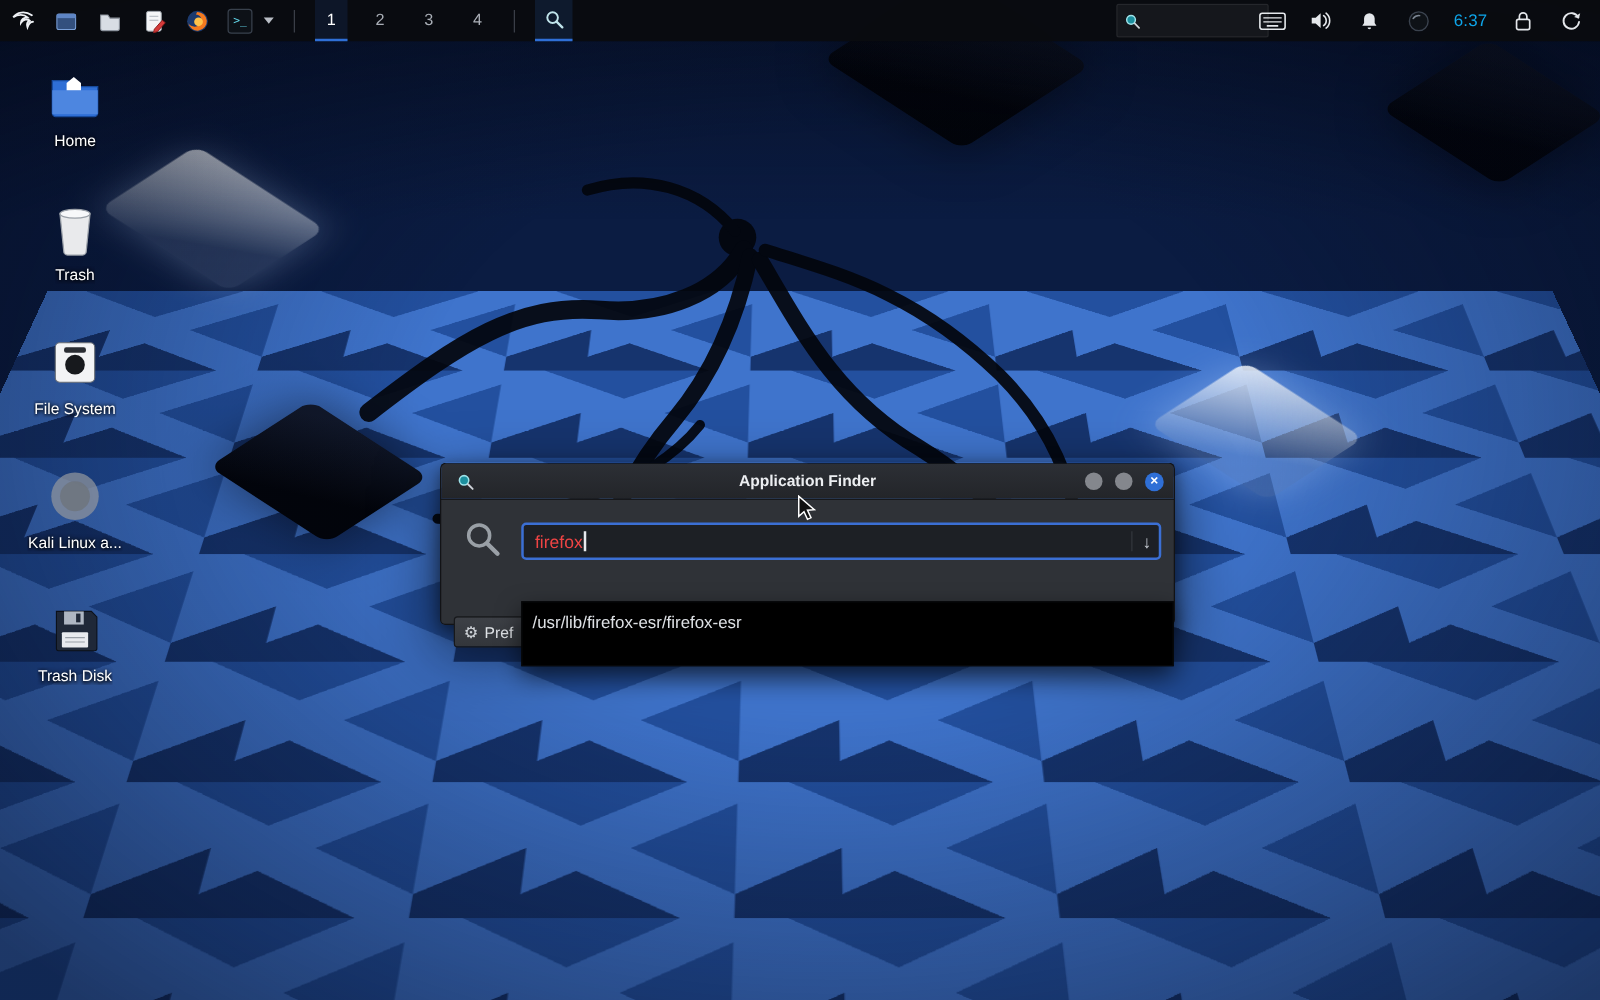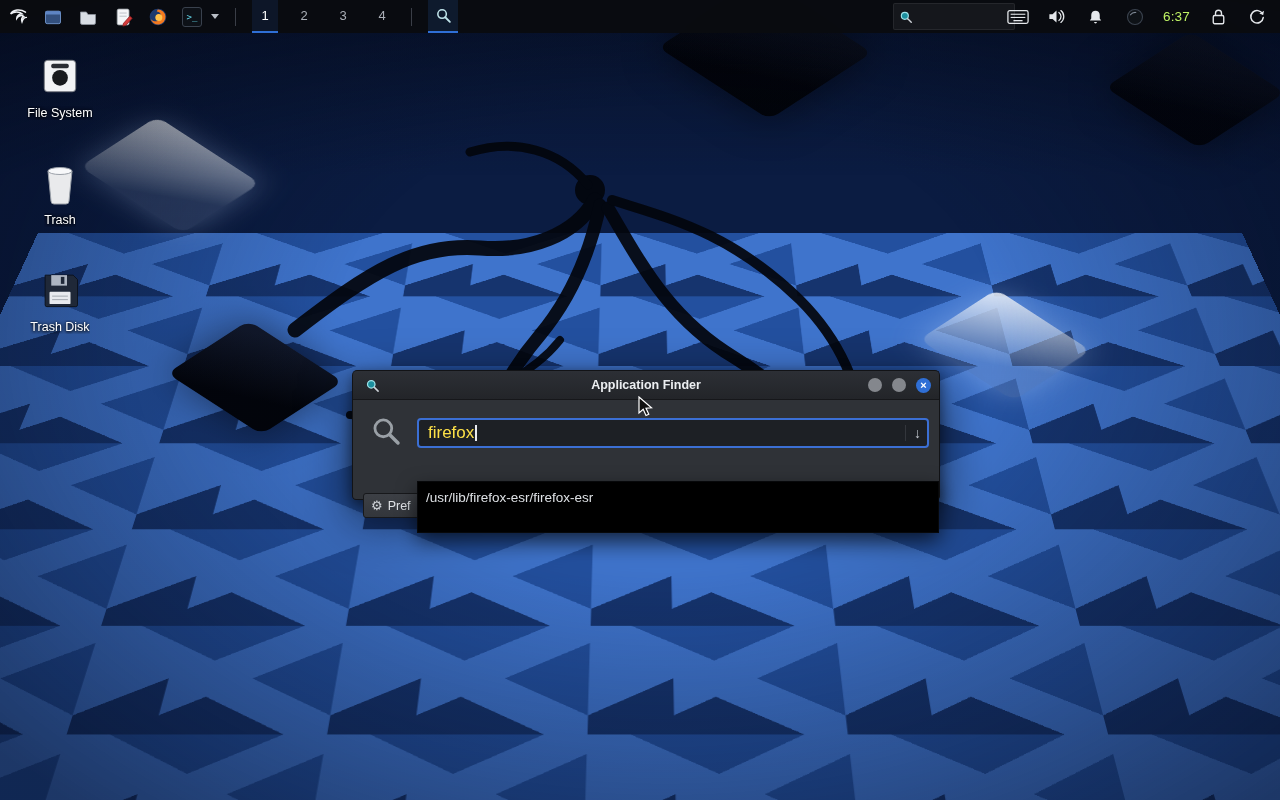--- a/index.html
+++ b/index.html
@@ -41,33 +41,33 @@
   .panel { position:absolute; top:0; left:0; right:0; height:33px; background:rgba(9,11,16,.97); display:flex; align-items:center; z-index:60; color:#d7dae0; }
   .panel .left { display:flex; align-items:center; gap:13px; padding-left:7px; height:100%; }
   .p-ic { width:22px; height:22px; display:flex; align-items:center; justify-content:center; }
   .p-sep { width:1px; height:18px; background:#3a3e47; margin:0 3px; }
   .ws { width:26px; height:33px; display:flex; align-items:center; justify-content:center; font-size:13px; color:#a9aeb6; border-bottom:2px solid transparent; }
   .ws.active { color:#fff; border-bottom-color:#2f6fd6; background:rgba(47,111,214,.12); }
   .p-search { width:30px; height:33px; display:flex; align-items:center; justify-content:center; border-bottom:2px solid #2f6fd6; background:rgba(47,111,214,.15); }
   .caret-down { width:0; height:0; border-left:4px solid transparent; border-right:4px solid transparent; border-top:5px solid #b9bec6; margin-left:-4px; }
   .tasklist { position:absolute; left:893px; top:3px; width:122px; height:27px; background:rgba(255,255,255,.05); border:1px solid rgba(255,255,255,.07); border-radius:2px; display:flex; align-items:center; padding-left:5px; }
   .panel .right { margin-left:auto; display:flex; align-items:center; gap:17px; padding-right:12px; }
-  .clock { font-size:13.5px; color:#bef264; letter-spacing:.2px; }
+  .clock { font-size:13.5px; color:#0ea5e9; letter-spacing:.2px; }
   .term-mini { width:20px; height:20px; background:#0d1117; border:1px solid #39414d; border-radius:3px; color:#62d6e8; font-family:"DejaVu Sans Mono",monospace; font-size:9px; display:flex; align-items:center; justify-content:center; }
 
   
   .finder { position:absolute; left:352px; top:370px; width:588px; z-index:20; border-radius:5px 5px 4px 4px; box-shadow:0 18px 50px rgba(0,0,0,.65), 0 4px 14px rgba(0,0,0,.5); }
   .titlebar { height:30px; background:linear-gradient(#2c2f35,#232529); border:1px solid #121316; border-bottom:1px solid #16171a; border-radius:5px 5px 0 0; display:flex; align-items:center; padding:0 8px; position:relative; }
   .titlebar .title { position:absolute; left:0; right:0; text-align:center; font-size:12.5px; font-weight:bold; color:#eceef1; pointer-events:none; }
   .tb-btns { margin-left:auto; display:flex; align-items:center; gap:10px; z-index:2; }
   .tb-circle { width:14px; height:14px; border-radius:50%; background:#84878d; }
   .tb-close { width:15px; height:15px; border-radius:50%; background:#2f6fd6; color:#fff; font-size:11px; font-weight:bold; display:flex; align-items:center; justify-content:center; line-height:1; }
   .finder-body { height:100px; background:#2f3237; border:1px solid #121316; border-top:none; border-radius:0 0 4px 4px; position:relative; }
   .searchbox { position:absolute; left:64px; top:18px; width:512px; height:30px; background:#1d2025; border:2px solid #3b6fd4; border-radius:4px; display:flex; align-items:center; padding:0 6px 0 9px; }
-  .searchbox .val { color:#fde047; font-size:17px; }
+  .searchbox .val { color:#ef4444; font-size:14px; }
   .txt-caret { display:inline-block; width:1.5px; height:16px; background:#e8eaee; margin-left:1px; }
   .searchbox .arrow { margin-left:auto; color:#c3c8cf; font-size:14px; padding-left:8px; border-left:1px solid #33363c; }
   .big-mag { position:absolute; left:17px; top:15px; }
   .pref-btn { position:absolute; left:10px; top:93px; width:96px; height:25px; background:linear-gradient(#3d4046,#33363b); border:1px solid #17181b; border-radius:3px; color:#dfe2e6; font-size:12.5px; display:flex; align-items:center; gap:5px; padding-left:7px; z-index:21; }
   .pref-btn .gear { font-size:13px; color:#cfd3d8; }
   .popup { position:absolute; left:64px; top:81px; width:522px; height:52px; background:#000000; border:1px solid #07080a; box-shadow:0 8px 20px rgba(0,0,0,.6); z-index:25; }
   .popup .row { padding:8px 8px 6px 8px; color:#dde0e4; font-size:13.5px; white-space:nowrap; }
 
   
   .cursor { position:absolute; left:637px; top:396px; z-index:70; }
@@ -93,42 +93,61 @@
       <path d="M608,208 C640,262 668,318 735,358 C800,398 845,455 838,520" stroke-width="13"></path>
       <path d="M612,200 C668,218 730,232 800,300 C840,340 862,390 860,430" stroke-width="10"></path>
       <path d="M560,340 C520,390 430,420 350,415" stroke-width="8"></path>
     </g>
   </svg>
 
   <div class="bg-shade"></div>
 
   <div class="desk-icons">
 
+    <div class="desk-icon">
+      <span class="ic">
+        <svg width="46" height="46" viewBox="0 0 48 48">
+          <path d="M5,12 h14 l4,5 h20 v22 a3,3 0 0 1 -3,3 H8 a3,3 0 0 1 -3,-3 z" fill="#2f6fd6" stroke="#174a9c"></path>
+          <rect x="5" y="20" width="38" height="20" fill="#4d86e0"></rect>
+          <path d="M17,14 l6,-5 6,5 v6 h-12 z" fill="#fff"></path>
+        </svg>
+      </span>
+      <span class="lbl">Home</span>
+    </div>
+
+    <div class="desk-icon">
+      <span class="ic">
+        <svg width="40" height="44" viewBox="0 0 40 44">
+          <path d="M8,10 h24 l-3,30 a3,3 0 0 1 -3,3 H14 a3,3 0 0 1 -3,-3 z" fill="#e9eaec" stroke="#9aa0a8"></path>
+          <ellipse cx="20" cy="10" rx="12" ry="3.5" fill="#f7f8fa" stroke="#9aa0a8"></ellipse>
+        </svg>
+      </span>
+      <span class="lbl">Trash</span>
+    </div>
 
     <div class="desk-icon">
       <span class="ic">
         <svg width="42" height="42" viewBox="0 0 48 48">
           <rect x="6" y="6" width="36" height="36" rx="4" fill="#f2f3f5" stroke="#6b6f76"></rect>
           <circle cx="24" cy="26" r="9" fill="#17191d"></circle>
           <rect x="14" y="10" width="20" height="5" rx="2" fill="#2a2d33"></rect>
         </svg>
       </span>
       <span class="lbl">File System</span>
     </div>
 
     <div class="desk-icon">
       <span class="ic">
-        <svg width="40" height="44" viewBox="0 0 40 44">
-          <path d="M8,10 h24 l-3,30 a3,3 0 0 1 -3,3 H14 a3,3 0 0 1 -3,-3 z" fill="#e9eaec" stroke="#9aa0a8"></path>
-          <ellipse cx="20" cy="10" rx="12" ry="3.5" fill="#f7f8fa" stroke="#9aa0a8"></ellipse>
-        </svg>
-      </span>
-      <span class="lbl">Trash</span>
-    </div>
-
+        <svg width="44" height="44" viewBox="0 0 44 44">
+          <circle cx="22" cy="22" r="19" fill="#8d939c" opacity="0.75"></circle>
+          <circle cx="22" cy="22" r="12" fill="#6e747d" opacity="0.8"></circle>
+        </svg>
+      </span>
+      <span class="lbl">Kali Linux a...</span>
+    </div>
 
     <div class="desk-icon">
       <span class="ic">
         <svg width="42" height="42" viewBox="0 0 48 48">
           <path d="M7,7 h32 l5,5 v29 a2,2 0 0 1 -2,2 H9 a2,2 0 0 1 -2,-2 z" fill="#1f2838" stroke="#0c1018"></path>
           <rect x="14" y="7" width="18" height="12" fill="#aeb6c2"></rect>
           <rect x="25" y="9" width="4" height="8" fill="#1f2838"></rect>
           <rect x="12" y="26" width="24" height="14" rx="1" fill="#e8eaee"></rect>
           <line x1="15" y1="31" x2="33" y2="31" stroke="#9aa0a8"></line>
           <line x1="15" y1="35" x2="33" y2="35" stroke="#9aa0a8"></line>

